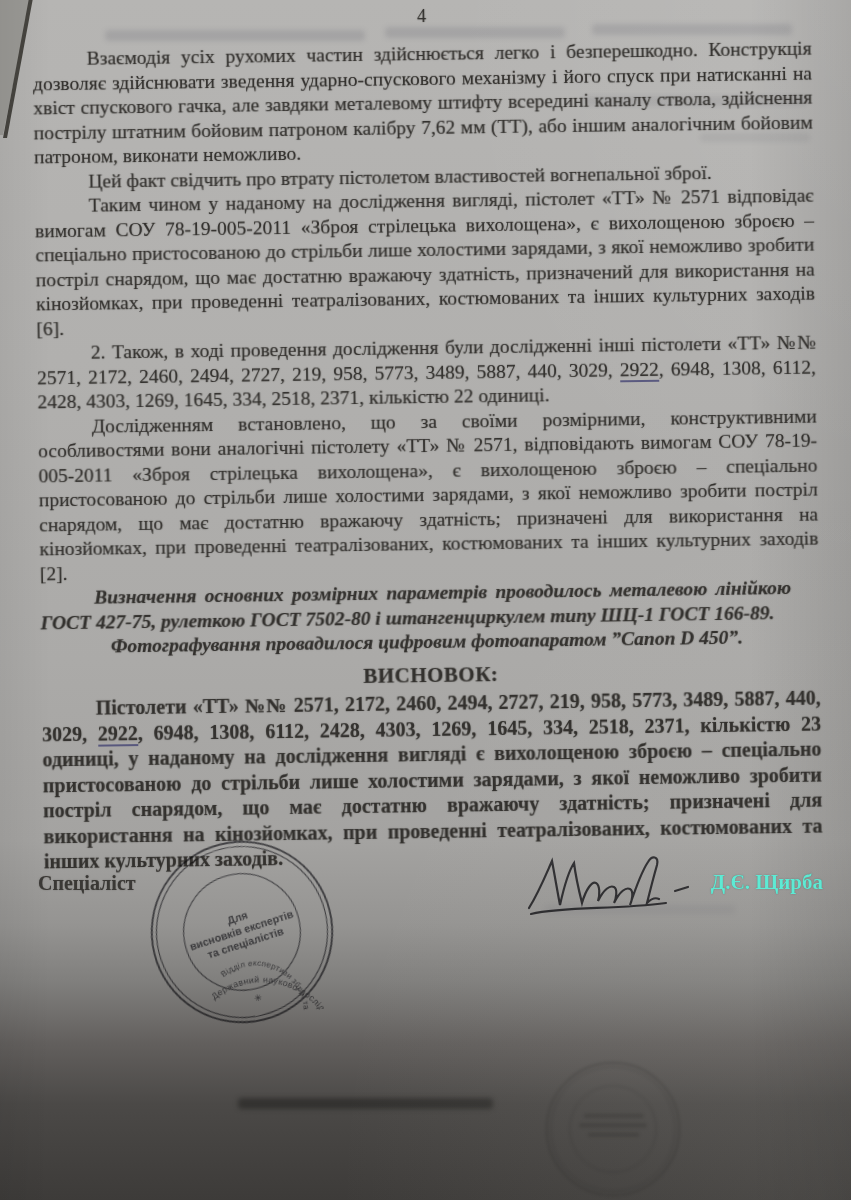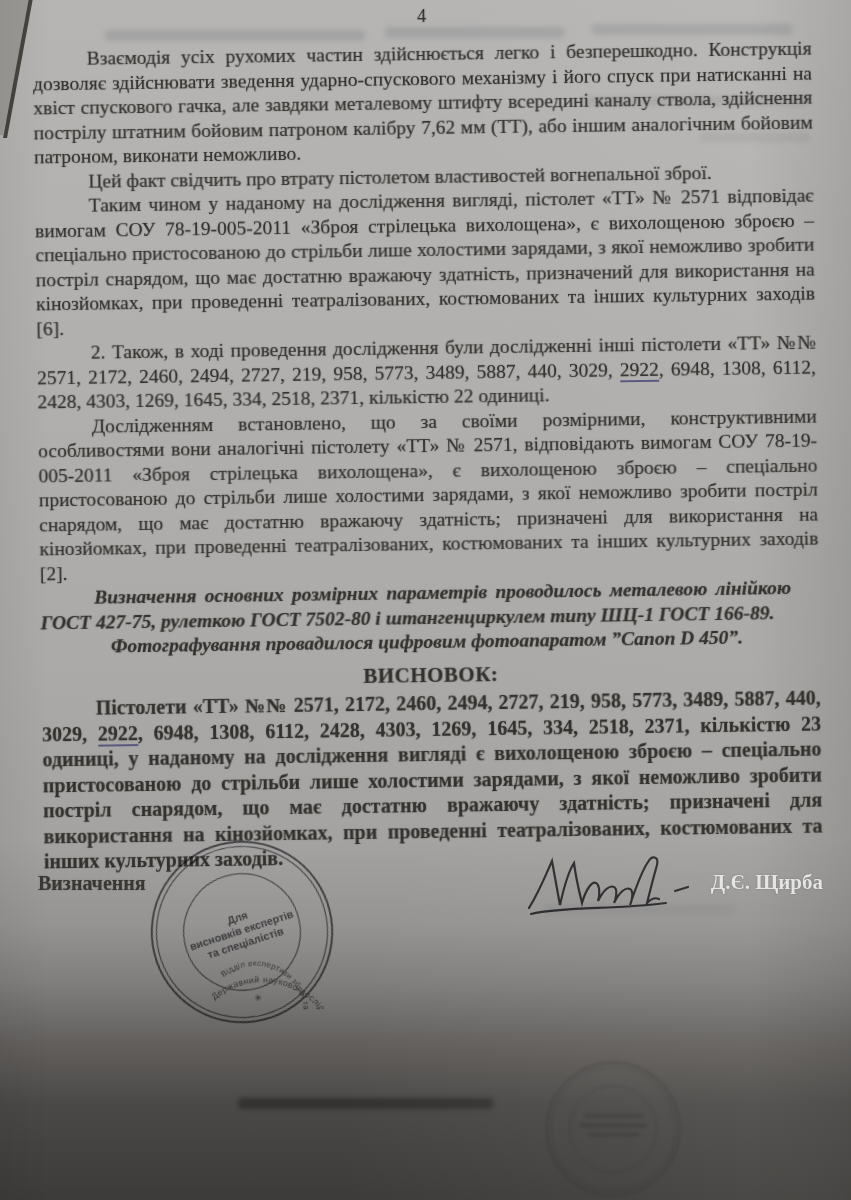--- a/index.html
+++ b/index.html
@@ -51,21 +51,21 @@
   .heading{margin:8px 0 4px 0;text-align:center;font-weight:bold;font-size:21px;letter-spacing:0.5px;text-indent:0;}
   .conclusion{margin:0;font-weight:bold;font-size:20px;line-height:25.5px;text-indent:54px;}
   u.pen{text-decoration:none;border-bottom:2px solid rgba(62,62,112,0.75);font-family:Liberation Serif, serif;}
 
   
   .spec-label{
     position:absolute;left:38px;top:872px;font-size:20px;font-weight:bold;color:#3a3835;
     text-shadow:0 0 1.2px rgba(51,49,46,0.5);
   }
   .sig-name{
-    position:absolute;right:28px;top:870px;font-size:21px;font-weight:bold;color:#e5e5e5;
+    position:absolute;right:28px;top:870px;font-size:21px;font-weight:bold;color:#5eead4;
     text-shadow:0 0 1.2px rgba(51,49,46,0.55);
   }
   .signature{
     position:absolute;left:525px;top:846px;
     mix-blend-mode:multiply;opacity:0.9;filter:blur(0.3px);
   }
   .signature path{stroke:#3c3b41;stroke-width:2.2;fill:none;stroke-linecap:round;}
 
   
   .stamp{
@@ -111,21 +111,21 @@
     <p class="para">Цей факт свідчить про втрату пістолетом властивостей вогнепальної зброї.</p>
     <p class="para">Таким чином у наданому на дослідження вигляді, пістолет «ТТ» № 2571 відповідає вимогам СОУ 78-19-005-2011 «Зброя стрілецька вихолощена», є вихолощеною зброєю – спеціально пристосованою до стрільби лише холостими зарядами, з якої неможливо зробити постріл снарядом, що має достатню вражаючу здатність, призначений для використання на кінозйомках, при проведенні театралізованих, костюмованих та інших культурних заходів [6].</p>
     <p class="para">2. Також, в ході проведення дослідження були дослідженні інші пістолети «ТТ» №№ 2571, 2172, 2460, 2494, 2727, 219, 958, 5773, 3489, 5887, 440, 3029, <u class="pen">2922</u>, 6948, 1308, 6112, 2428, 4303, 1269, 1645, 334, 2518, 2371, кількістю 22 одиниці.</p>
     <p class="para">Дослідженням встановлено, що за своїми розмірними, конструктивними особливостями вони аналогічні пістолету «ТТ» № 2571, відповідають вимогам СОУ 78-19-005-2011 «Зброя стрілецька вихолощена», є вихолощеною зброєю – спеціально пристосованою до стрільби лише холостими зарядами, з якої неможливо зробити постріл снарядом, що має достатню вражаючу здатність; призначені для використання на кінозйомках, при проведенні театралізованих, костюмованих та інших культурних заходів [2].</p>
     <p class="note">Визначення основних розмірних параметрів проводилось металевою лінійкою ГОСТ 427-75, рулеткою ГОСТ 7502-80 і штангенциркулем типу ШЦ-1 ГОСТ 166-89.</p>
     <p class="note2">Фотографування провадилося цифровим фотоапаратом ”Canon D 450”.</p>
     <div class="heading">ВИСНОВОК:</div>
     <p class="conclusion">Пістолети «ТТ» №№ 2571, 2172, 2460, 2494, 2727, 219, 958, 5773, 3489, 5887, 440, 3029, <u class="pen">2922</u>, 6948, 1308, 6112, 2428, 4303, 1269, 1645, 334, 2518, 2371, кількістю 23 одиниці, у наданому на дослідження вигляді є вихолощеною зброєю – спеціально пристосованою до стрільби лише холостими зарядами, з якої неможливо зробити постріл снарядом, що має достатню вражаючу здатність; призначені для використання на кінозйомках, при проведенні театралізованих, костюмованих та інших культурних заходів.</p>
   </div>
 
-  <div class="spec-label">Визначення</div>
+  <div class="spec-label">Спеціаліст</div>
   <div class="sig-name">Д.Є. Щирба</div>
 
   <svg class="signature" width="185" height="85" viewBox="0 0 185 85">
     <path d="M4 62 C14 46 22 26 27 15 C30 31 33 49 35 59 C39 41 45 23 49 17 C51 33 55 49 57 57 C61 43 67 35 71 37 C75 39 75 49 73 55 C79 43 85 39 89 41 C93 43 91 53 89 57 C95 45 101 41 105 43 C109 45 107 55 105 59 C111 41 117 25 123 16 C127 9 134 10 132 19 C128 33 124 49 122 57 C126 53 130 51 134 53 M6 68 C40 60 90 64 141 57 M150 45 L163 41"></path>
   </svg>
 
   <svg class="stamp" width="188" height="188" viewBox="0 0 200 200">
     <g>
       <circle class="ink" cx="100" cy="100" r="96" stroke-width="2"></circle>
       <circle class="ink" cx="100" cy="100" r="91" stroke-width="1.1"></circle>

